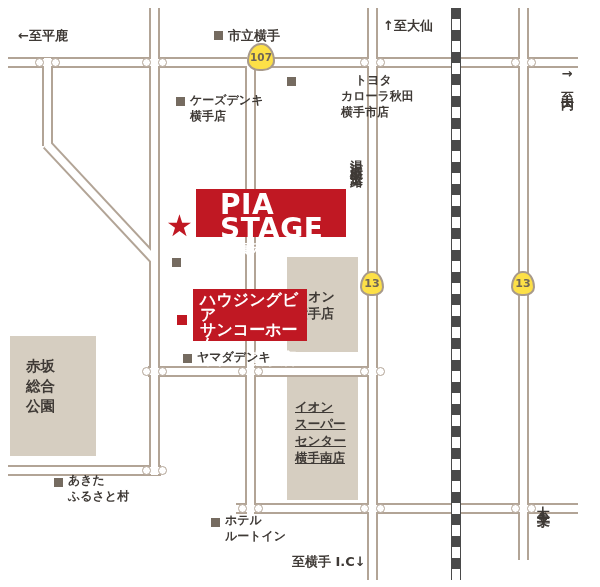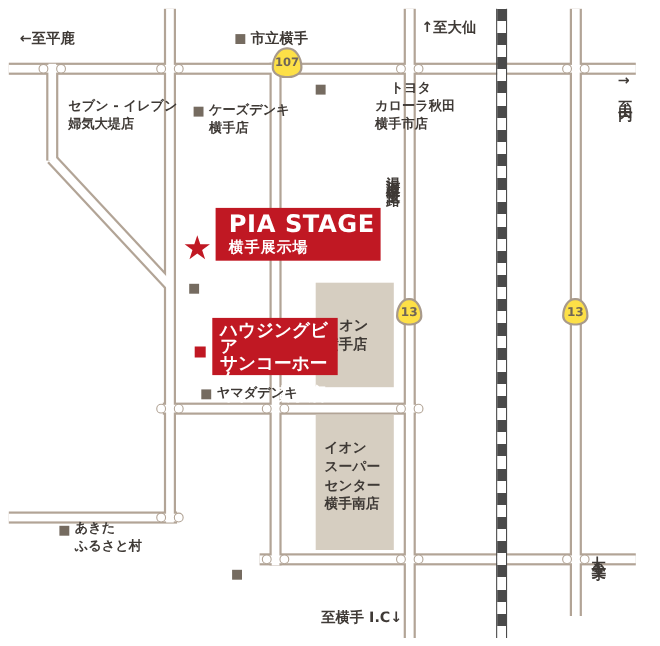--- a/index.html
+++ b/index.html
@@ -16,21 +16,21 @@
       border:1.6px solid var(--casing);box-sizing:border-box;}
   .poi{position:absolute;color:var(--ink);font-size:12px;line-height:16px;font-weight:600;
        white-space:pre-line;}
   .f13{font-size:13px;line-height:17px;}
   .sq{position:absolute;width:9px;height:9px;background:#756b60;}
   .sq.red{width:10px;height:10px;background:var(--red);}
   .area{position:absolute;background:var(--beige);}
   .area-label{color:var(--ink);font-weight:600;white-space:pre-line;}
   .redblock{position:absolute;background:var(--red);color:#fff;}
   .pia{left:196px;top:189px;width:150px;height:48px;padding:4px 0 0 12px;box-sizing:border-box;}
-  .pia-title{font-size:22px;font-weight:bold;line-height:24px;letter-spacing:0.5px;}
+  .pia-title{font-size:28px;font-weight:bold;line-height:24px;letter-spacing:0.5px;margin-left:12px;}
   .pia-sub{font-size:13.5px;font-weight:bold;line-height:17px;letter-spacing:1px;}
   .sanko{left:193px;top:289px;width:114px;height:52px;padding:4px 0 0 7px;box-sizing:border-box;
          font-size:16px;font-weight:bold;line-height:14.8px;white-space:pre-line;}
   .star{position:absolute;left:166px;top:211px;color:var(--red);font-size:30px;line-height:30px;}
   .badge{position:absolute;background:#fde047;border:2px solid #a89a8b;box-sizing:border-box;
          display:flex;align-items:center;justify-content:center;font-weight:bold;color:#6f6557;
          border-radius:50% 50% 46% 46% / 68% 68% 36% 36%;}
   .vtext{writing-mode:vertical-rl;letter-spacing:3px;}
   .vwrap{position:absolute;display:flex;flex-direction:column;align-items:center;
          color:var(--ink);font-weight:600;font-size:13px;}
@@ -80,26 +80,31 @@
   <div class="jc" style="left:375.5px;top:366.5px;"></div>
   <div class="jc" style="left:141.5px;top:465.5px;"></div>
   <div class="jc" style="left:157.5px;top:465.5px;"></div>
   <div class="jc" style="left:237.5px;top:503.5px;"></div>
   <div class="jc" style="left:253.5px;top:503.5px;"></div>
   <div class="jc" style="left:359.5px;top:503.5px;"></div>
   <div class="jc" style="left:375.5px;top:503.5px;"></div>
   <div class="jc" style="left:510.5px;top:503.5px;"></div>
   <div class="jc" style="left:526.5px;top:503.5px;"></div>
 
+  <div class="area" style="left:10px;top:336px;width:86px;height:120px;">
+    <div class="area-label" style="padding:20px 0 0 16px;font-size:14.5px;line-height:20px;">赤坂
+総合
+公園</div>
+  </div>
   <div class="area" style="left:287px;top:257px;width:71px;height:95px;">
     <div class="area-label" style="padding:32px 0 0 8px;font-size:13px;line-height:16.5px;">イオン
 横手店</div>
   </div>
   <div class="area" style="left:287px;top:377px;width:71px;height:123px;">
-    <div class="area-label" style="padding:21px 0 0 8px;font-size:12.5px;line-height:17px;">イオン
+    <div class="area-label" style="padding:21px 0 0 8px;font-size:12.5px;line-height:17px;text-decoration:underline;">イオン
 スーパー
 センター
 横手南店</div>
   </div>
 
   <div class="redblock pia">
     <div class="pia-title">PIA STAGE</div>
     <div class="pia-sub">横手展示場</div>
   </div>
   <div class="star">★</div>
@@ -121,22 +126,20 @@
   <div class="poi f13" style="left:292px;top:553px;">至横手 I.C↓</div>
   <div class="vwrap" style="left:534px;top:500px;">
     <span class="vtext" style="letter-spacing:1px;">至十文字</span>
     <span>↓</span>
   </div>
   <div class="poi vtext f13" style="left:348px;top:150px;">湯沢横手道路</div>
 
   <div class="sq" style="left:214px;top:31px;"></div>
   <div class="poi f13" style="left:228px;top:27px;">市立横手</div>
 
-  <div class="poi" style="left:62px;top:88px;">セブン - イレブン
-婦気大堤店</div>
 
   <div class="sq" style="left:176px;top:97px;"></div>
   <div class="poi" style="left:190px;top:92px;">ケーズデンキ
 横手店</div>
 
   <div class="sq" style="left:287px;top:77px;"></div>
   <div class="poi" style="left:301px;top:72px;text-indent:14px;margin-left:40px;">トヨタ
 カローラ秋田
 横手市店</div>
 
@@ -144,14 +147,16 @@
   <div class="sq" style="left:172px;top:258px;"></div>
 
   <div class="sq" style="left:183px;top:354px;"></div>
   <div class="poi" style="left:197px;top:349px;">ヤマダデンキ</div>
 
   <div class="sq" style="left:54px;top:478px;"></div>
   <div class="poi" style="left:68px;top:472px;">あきた
 ふるさと村</div>
 
   <div class="sq" style="left:211px;top:518px;"></div>
+  <div class="poi" style="left:225px;top:512px;">ホテル
+ルートイン</div>
 
 </div>
 
 </body></html>

